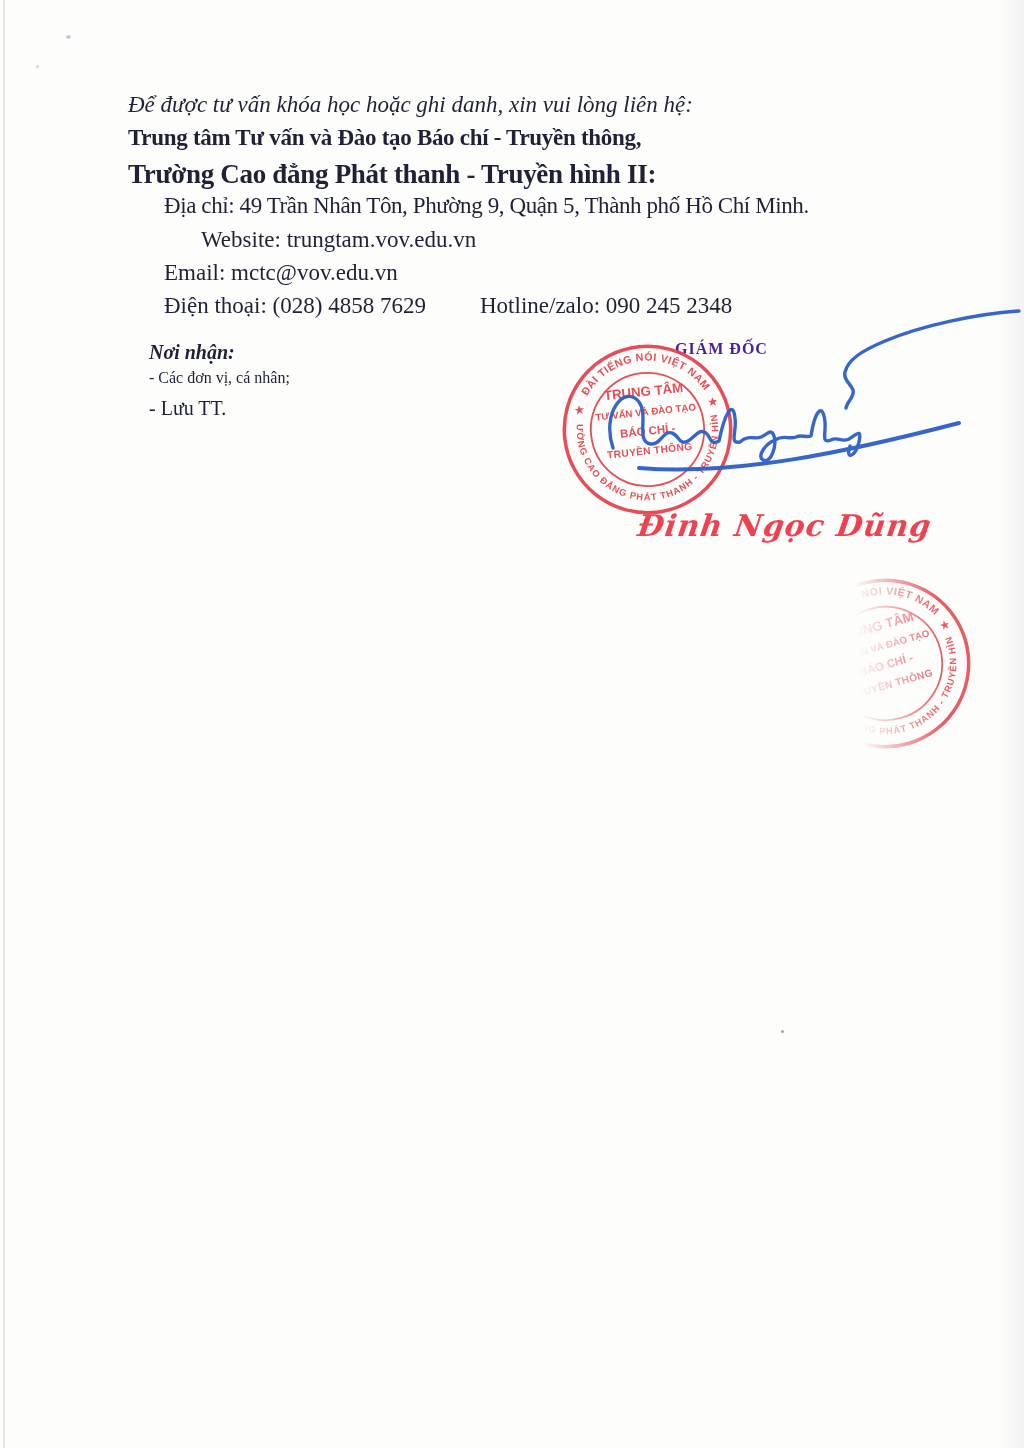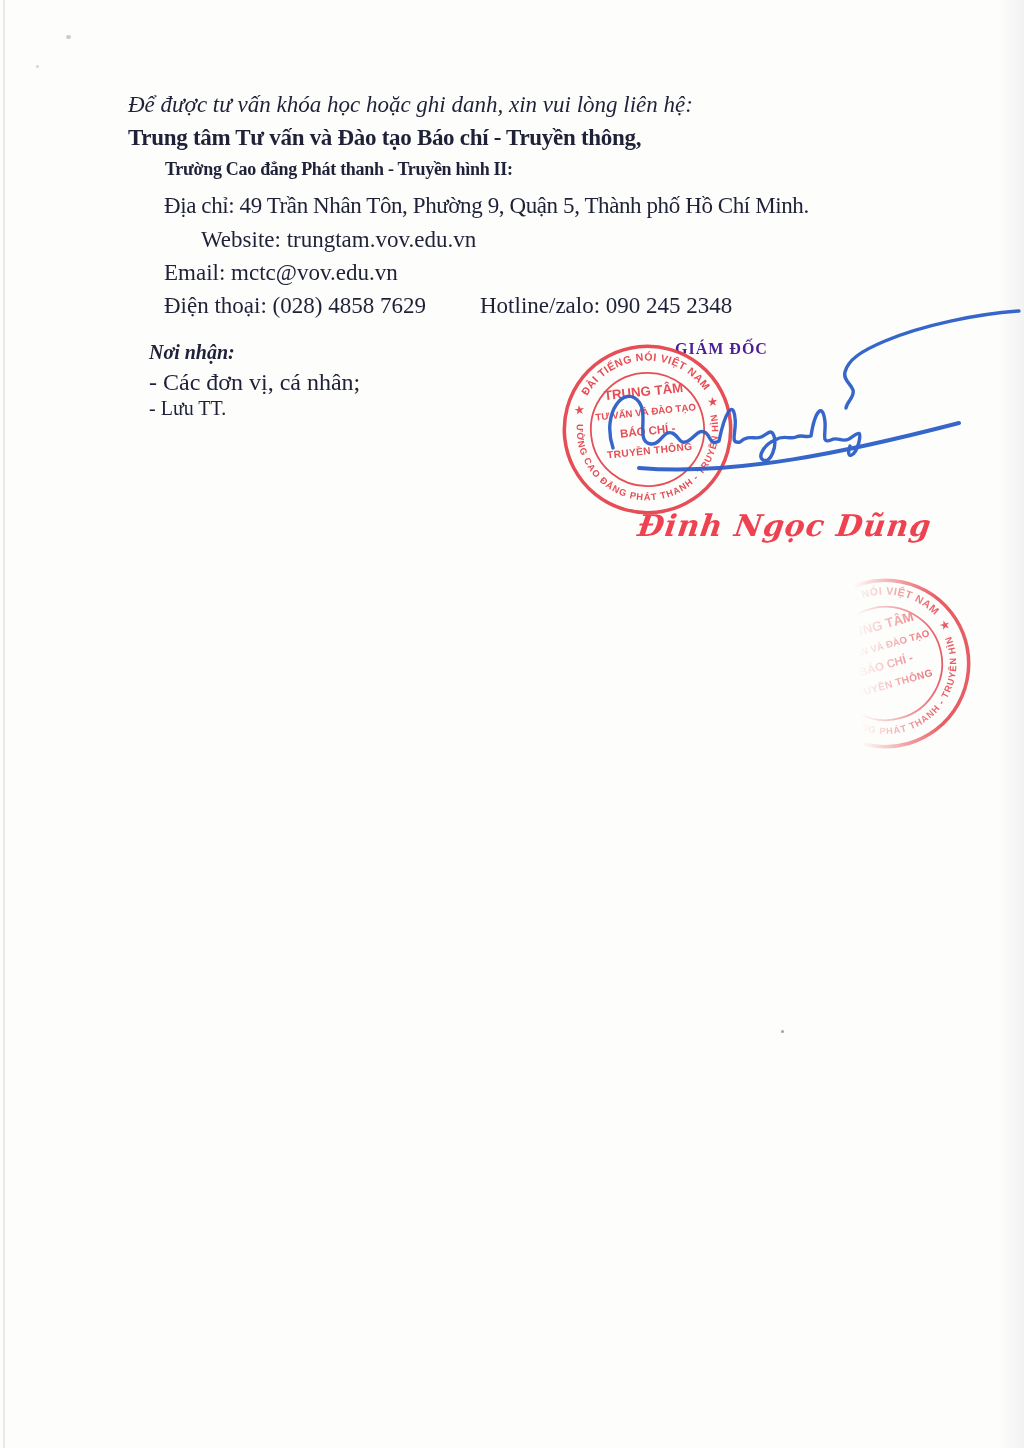--- a/index.html
+++ b/index.html
@@ -15,30 +15,30 @@
 
   
   .edge-left  { position:absolute; left:3px; top:0; width:2px; height:1448px; background:#dde0e2; opacity:.7; }
   .edge-right { position:absolute; right:0; top:0; width:26px; height:1448px;
                 background:linear-gradient(to right, rgba(210,214,217,0), rgba(210,214,217,.28)); }
   .speck { position:absolute; border-radius:50%; }
 
   
   .intro   { left:128px; top:92px;  font-size:23px; font-style:italic; }
   .org1    { left:128px; top:125px; font-size:23px; font-weight:bold; letter-spacing:-0.3px; }
-  .org2    { left:128px; top:159px; font-size:18px; font-weight:bold; letter-spacing:-0.3px;margin-left:37px; }
+  .org2    { left:128px; top:159px; font-size:27px; font-weight:bold; letter-spacing:-0.3px; }
   .address { left:164px; top:193px; font-size:23px; letter-spacing:-0.4px; }
   .website { left:164px; top:227px; font-size:23px;margin-left:37px; }
   .email   { left:164px; top:260px; font-size:23px; }
   .phone   { left:164px; top:293px; font-size:23px; }
   .hotline { left:480px; top:293px; font-size:23px; }
 
   
   .recip-head  { left:149px; top:341px; font-size:20px; font-weight:bold; font-style:italic; }
-  .recip-item1 { left:149px; top:369px; font-size:24px; }
+  .recip-item1 { left:149px; top:369px; font-size:16px; }
   .recip-item2 { left:149px; top:397px; font-size:20px;text-align:right; }
 
   
   .director { left:675px; top:340px; font-size:16px; font-weight:bold; letter-spacing:1px; color:#4c1d95; }
   .signer-name {
     left:638px; top:508px; width:214px; text-align:center;
     font-family:"DejaVu Serif", serif; font-style:italic; font-weight:bold;
     font-size:30px; color:#ee4251; letter-spacing:1px;
     transform:skewX(-8deg);
   }

